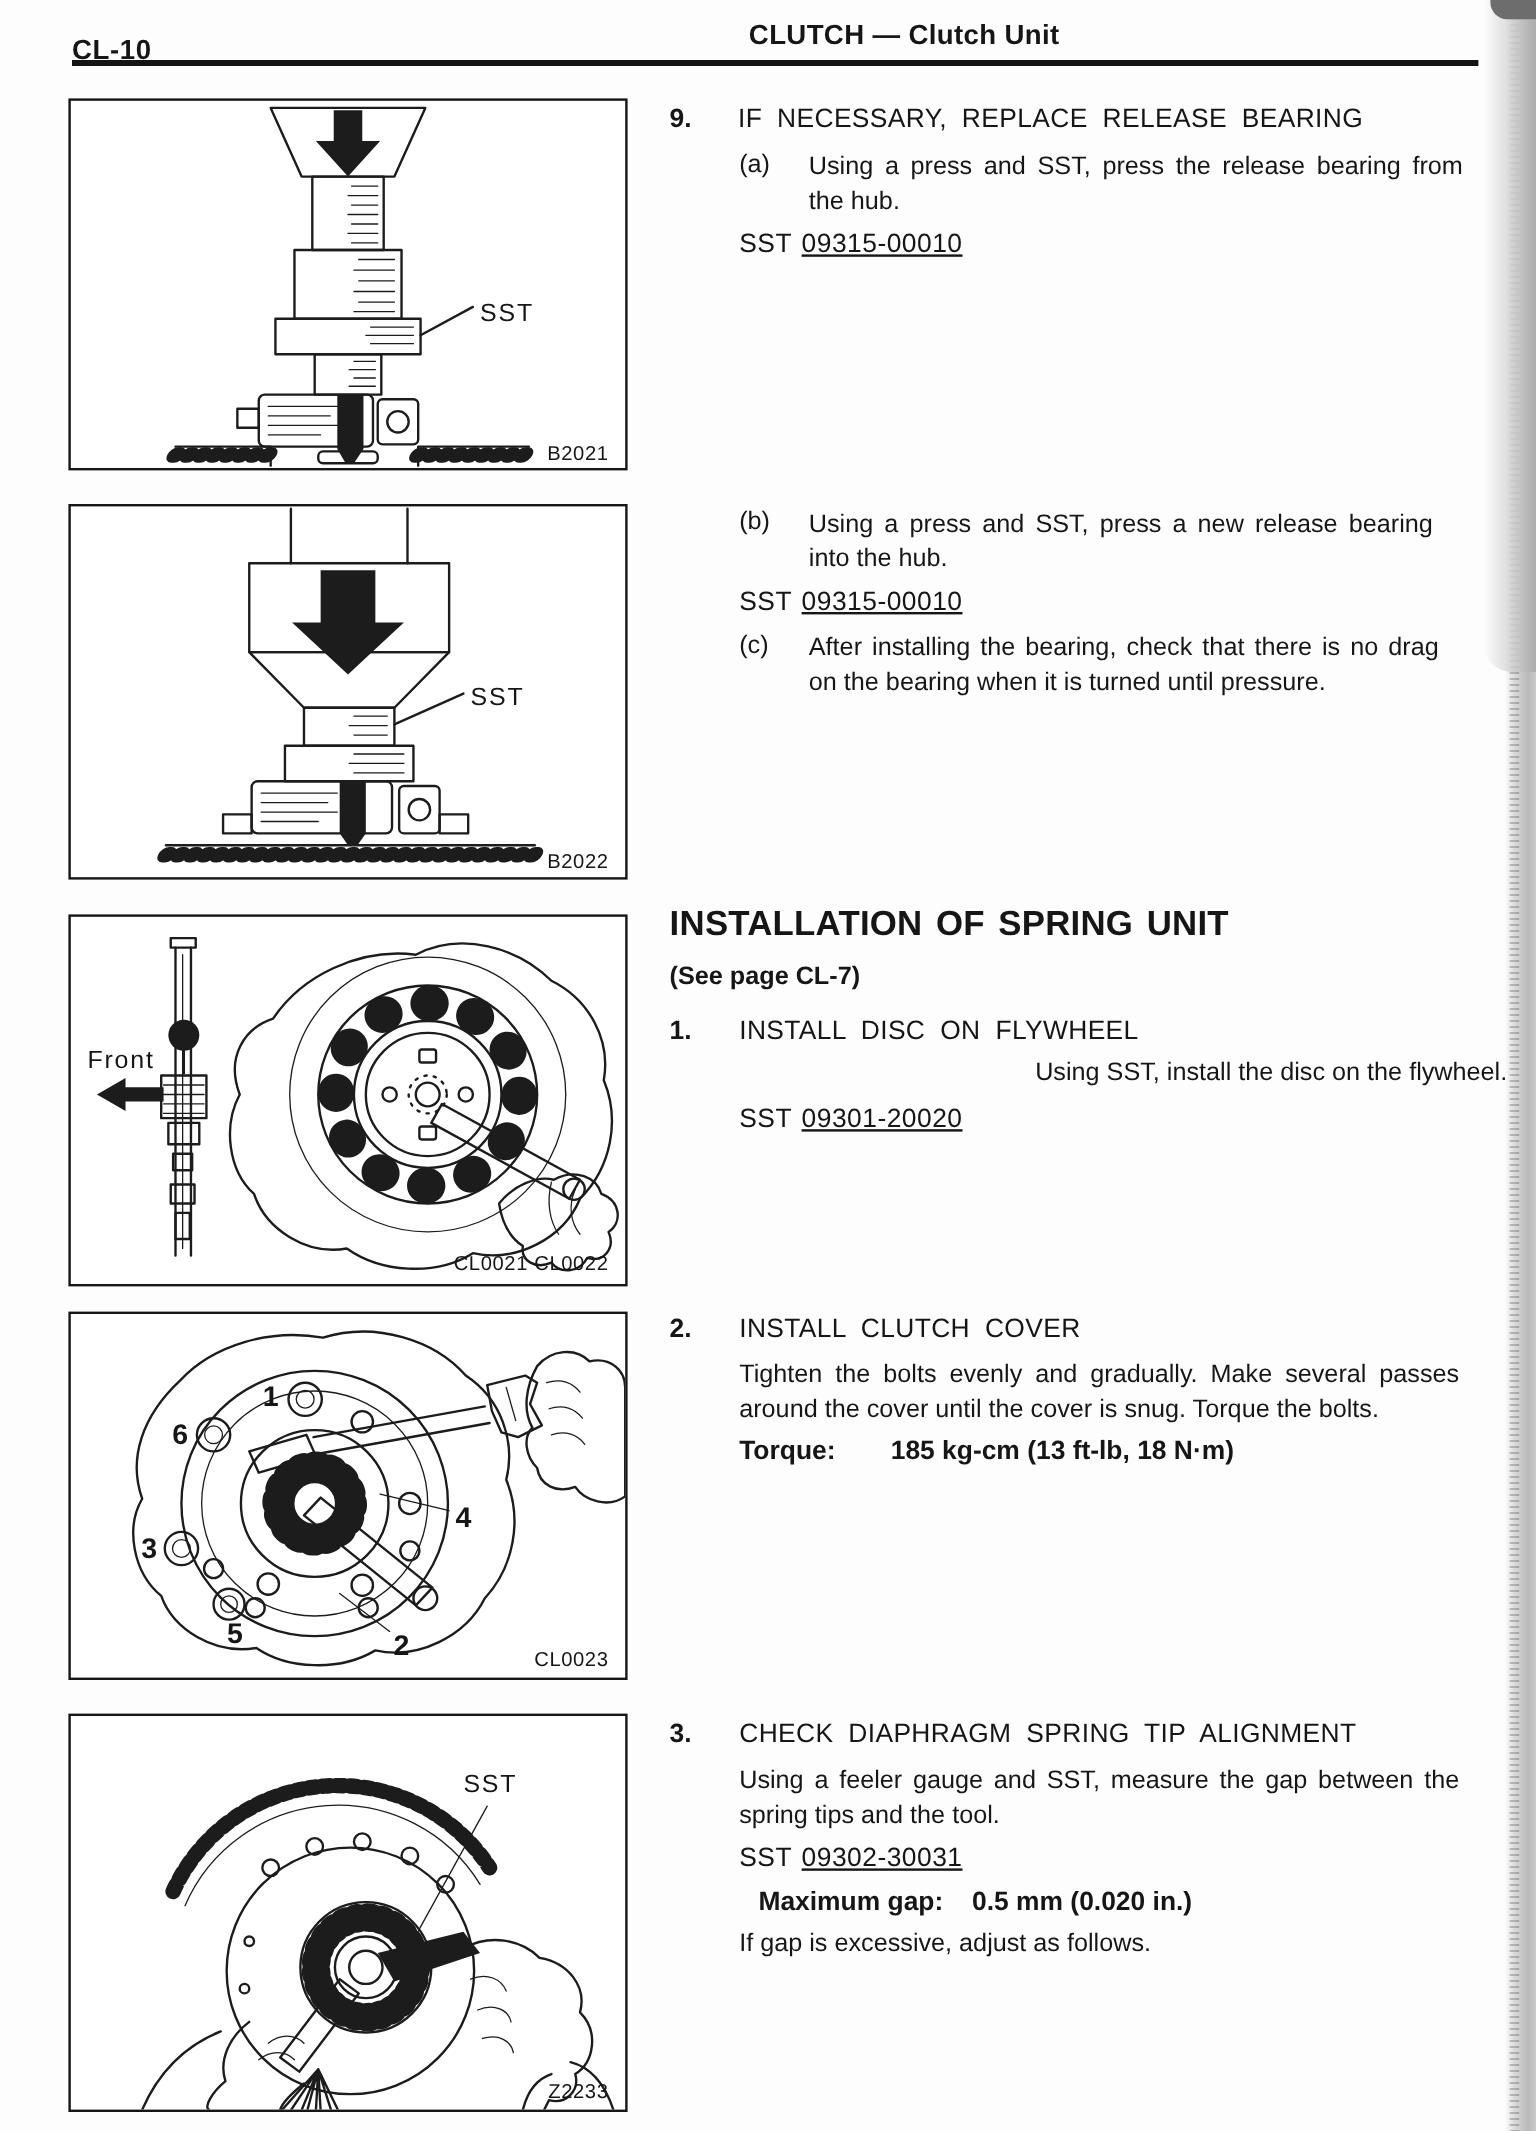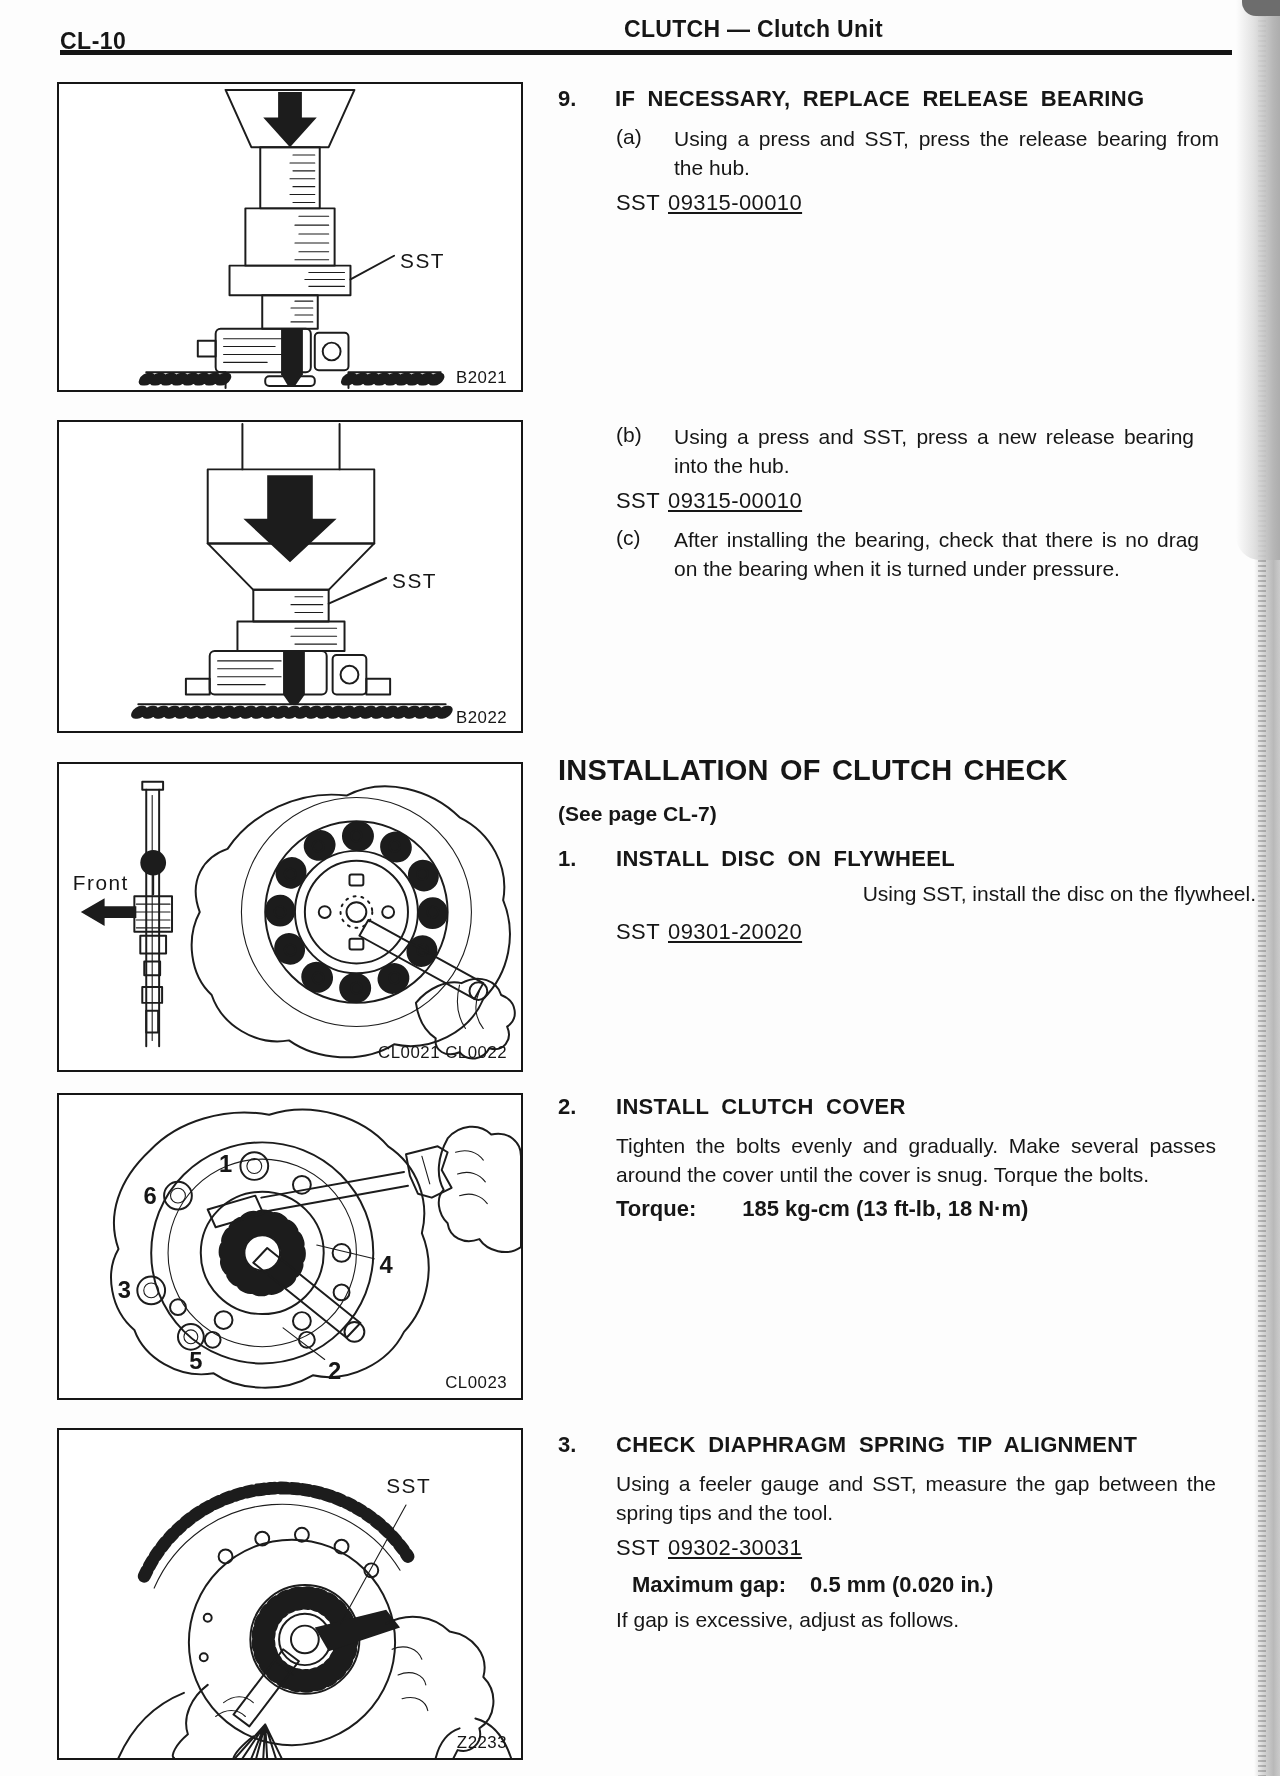--- a/index.html
+++ b/index.html
@@ -42,21 +42,21 @@
   svg .blk { fill: #1c1c1c; stroke: none; }
   svg .thin { stroke-width: 1.1; }
   svg .hatch { stroke-width: 13; stroke-dasharray: 2 9; }
   svg .lbl { font-size: 21px; letter-spacing: 1.5px; }
   svg .code { font-size: 17px; letter-spacing: 0.5px; }
   svg .boltnum { font-size: 24px; font-weight: bold; }
 
   
   .abs { position: absolute; }
   .num { font-weight: bold; font-size: 22px; }
-  .h-title { font-weight: bold; font-size: 22px; word-spacing: 6px; letter-spacing: 0.3px; white-space: nowrap; }
+  .h-title { font-weight: normal; font-size: 22px; word-spacing: 6px; letter-spacing: 0.3px; white-space: nowrap; }
   .step-label { font-size: 21px; }
   .body { font-size: 21px; line-height: 28.5px; text-align: justify; }
   .sst-line { font-size: 22px; letter-spacing: 0.4px; }
   .sst-line .val { margin-left: 8px; text-decoration: underline; }
   .big-title { font-weight: bold; font-size: 29px; letter-spacing: 0.2px; word-spacing: 3px; white-space: nowrap; }
   .see-page { font-weight: bold; font-size: 21px; }
   .spec-line { font-weight: bold; font-size: 22px; }
   .spec-line .val { margin-left: 46px; }
   .note { font-size: 21px; }
 </style>
@@ -314,23 +314,23 @@
   <span>SST</span><span class="val">09315-00010</span>
 </div>
 
 <div class="abs step-label" style="left:616px; top:423px">(b)</div>
 <div class="abs body" style="left:674px; top:423px; width:520px">Using a press and SST, press a new release bearing into the hub.</div>
 <div class="abs sst-line" style="left:616px; top:488px">
   <span>SST</span><span class="val">09315-00010</span>
 </div>
 
 <div class="abs step-label" style="left:616px; top:526px">(c)</div>
-<div class="abs body" style="left:674px; top:526px; width:525px">After installing the bearing, check that there is no drag on the bearing when it is turned under pressure.</div>
-
-<div class="abs big-title" style="left:558px; top:754px">INSTALLATION OF CLUTCH CHECK</div>
+<div class="abs body" style="left:674px; top:526px; width:525px">After installing the bearing, check that there is no drag on the bearing when it is turned until pressure.</div>
+
+<div class="abs big-title" style="left:558px; top:754px">INSTALLATION OF SPRING UNIT</div>
 <div class="abs see-page" style="left:558px; top:802px">(See page CL-7)</div>
 
 <div class="abs num" style="left:558px; top:846px">1.</div>
 <div class="abs h-title" style="left:616px; top:846px">INSTALL DISC ON FLYWHEEL</div>
 <div class="abs body" style="left:616px; top:880px; width:640px; text-align:right">Using SST, install the disc on the flywheel.</div>
 <div class="abs sst-line" style="left:616px; top:919px">
   <span>SST</span><span class="val">09301-20020</span>
 </div>
 
 <div class="abs num" style="left:558px; top:1094px">2.</div>

